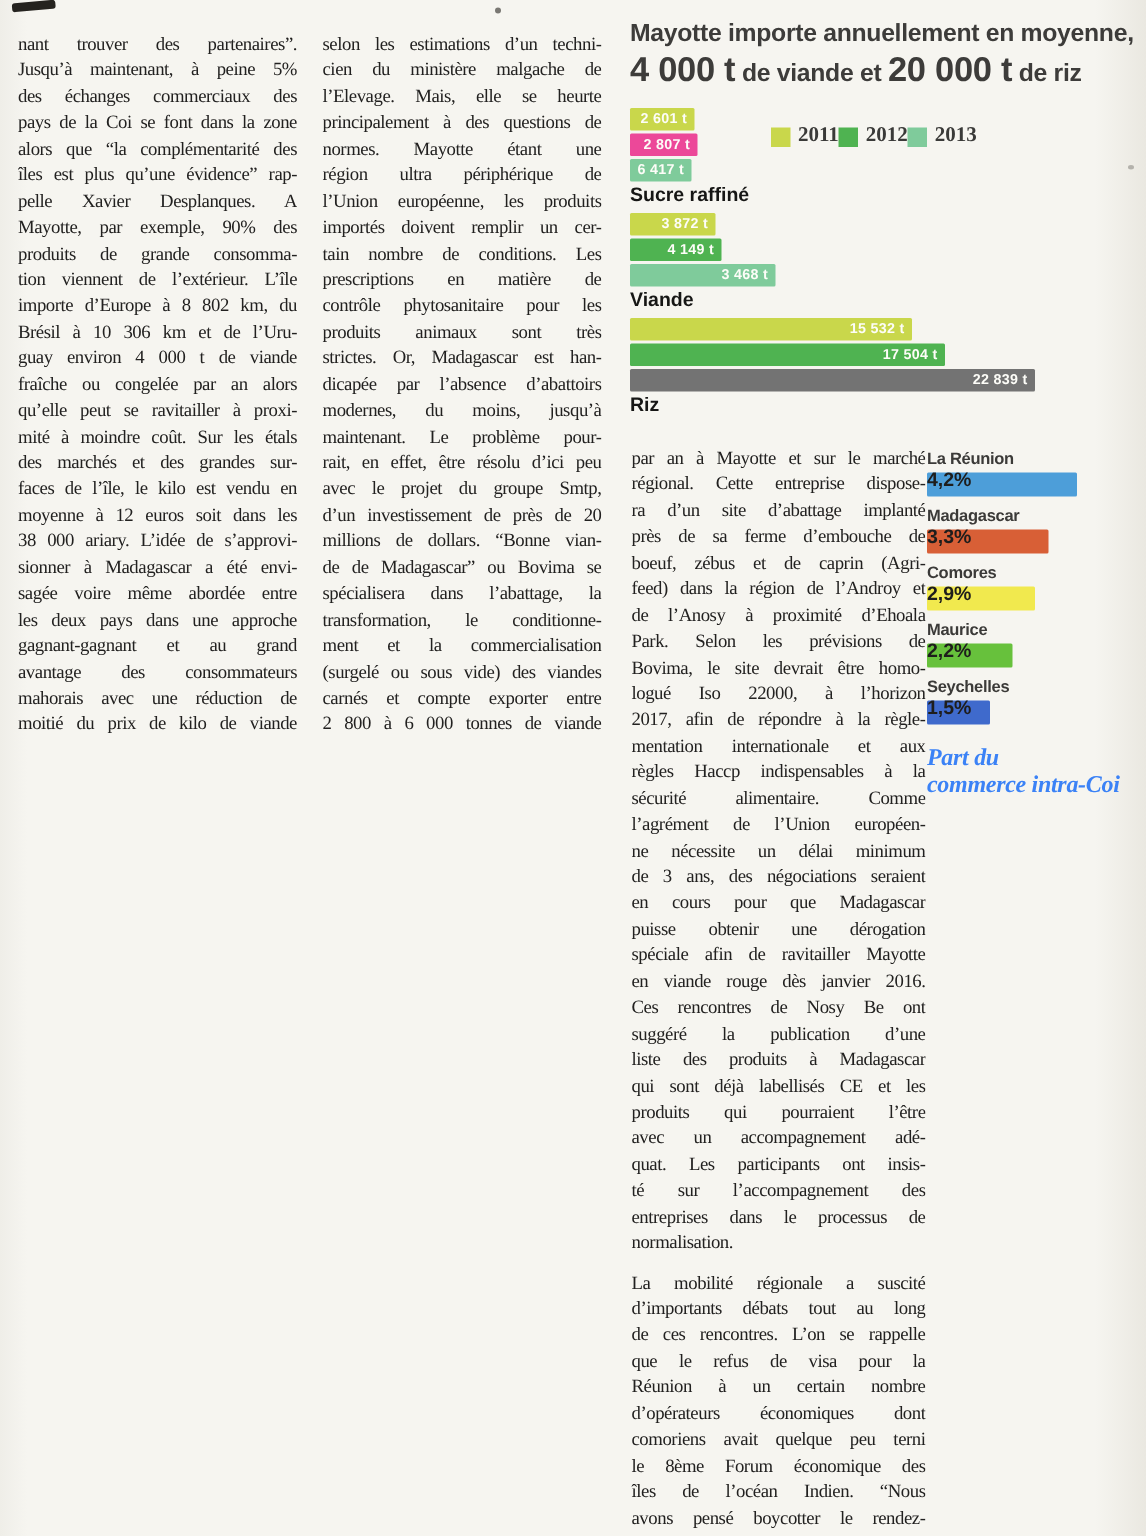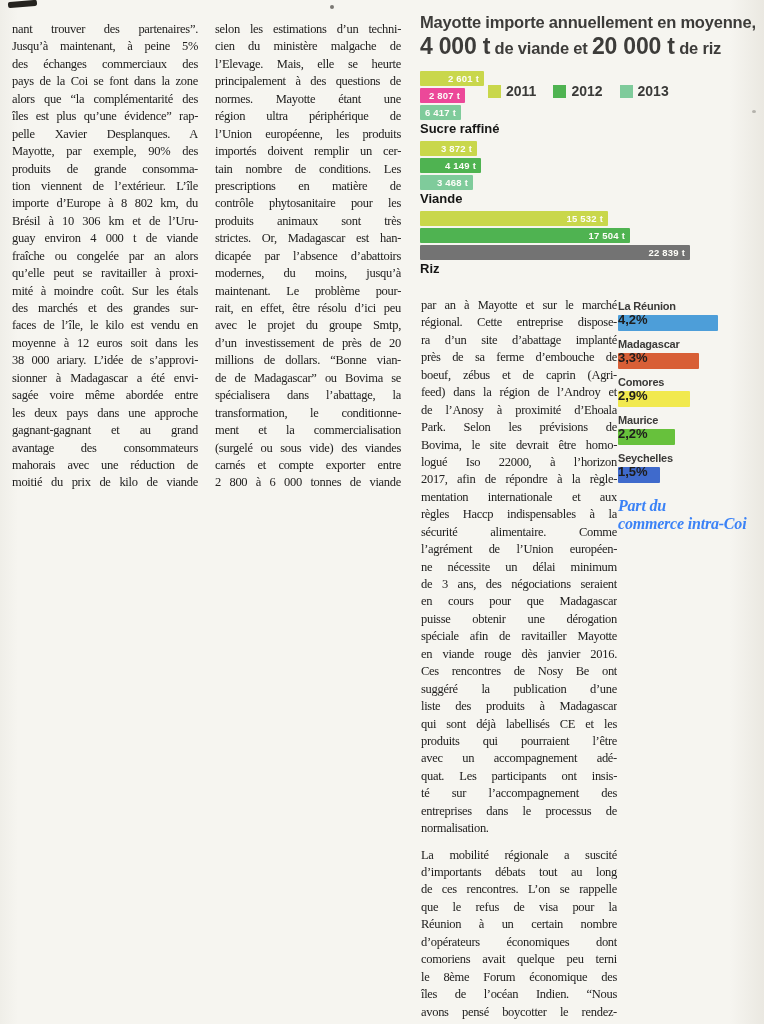--- a/index.html
+++ b/index.html
@@ -13,21 +13,21 @@
       white-space:nowrap;overflow:hidden;}
   .ln-end{text-align-last:left;}
   .para-gap{height:9px;}
 
   
   .chart1{position:absolute;left:420px;top:12px;width:344px;font-family:"Liberation Sans",sans-serif;}
   .c1-title1{font-weight:bold;font-size:16.5px;line-height:21px;color:#3d3c3a;letter-spacing:-0.2px;}
   .c1-title2{font-weight:bold;color:#3d3c3a;line-height:27px;letter-spacing:-0.2px;margin-bottom:9px;}
   .c1-big{font-size:23px;}
   .c1-small{font-size:16.5px;text-align:right;}
-  .c1-legend{position:absolute;left:68px;top:71px;display:flex;gap:17px;}
+  .c1-legend{position:absolute;left:94px;top:71px;display:flex;font-family:Liberation Serif, serif;}
   .lg-item{display:flex;align-items:center;gap:5px;}
   .lg-swatch{width:13px;height:13px;display:inline-block;}
   .lg-label{font-weight:bold;font-size:14px;color:#3a3a38;}
   .c1-bars{margin-top:0px;}
   .bar-group{margin-bottom:5px;}
   .hbar{height:15px;margin-bottom:2px;border-radius:1px;
         display:flex;align-items:center;justify-content:flex-end;}
   .hbar span{color:#fdfdf8;font-size:9.5px;font-weight:bold;padding-right:5px;letter-spacing:0.2px;}
   .grp-label{font-weight:bold;font-size:13px;line-height:14px;color:#161615;margin:1px 0 4px 0;}
 
@@ -169,39 +169,39 @@
         <span class="lg-swatch" style="background: rgb(79, 179, 81);"></span>
         <span class="lg-label">2012</span>
       </div>
       <div class="lg-item">
         <span class="lg-swatch" style="background: rgb(127, 203, 155);"></span>
         <span class="lg-label">2013</span>
       </div>
     </div>
   <div id="c1Bars" class="c1-bars">
       <div class="bar-group">
-        <div class="hbar" style="width: 64px; background: rgb(201, 215, 75);">
+        <div class="hbar" style="width: 43px; background: rgb(201, 215, 75);">
           <span>2 601 t</span>
         </div>
         <div class="hbar" style="width: 45px; background: #ec4899;">
           <span>2 807 t</span>
         </div>
         <div class="hbar" style="width: 41px; background: rgb(127, 203, 155);">
           <span>6 417 t</span>
         </div>
         <div class="grp-label">Sucre raffiné</div>
       </div>
       <div class="bar-group">
         <div class="hbar" style="width: 57px; background: rgb(201, 215, 75);">
           <span>3 872 t</span>
         </div>
         <div class="hbar" style="width: 61px; background: rgb(79, 179, 81);">
           <span>4 149 t</span>
         </div>
-        <div class="hbar" style="width: 53px; background: rgb(127, 203, 155);">
+        <div class="hbar" style="width: 53px; background: rgb(127, 203, 155); padding-left: 44px;">
           <span>3 468 t</span>
         </div>
         <div class="grp-label">Viande</div>
       </div>
       <div class="bar-group">
         <div class="hbar" style="width: 188px; background: rgb(201, 215, 75);">
           <span>15 532 t</span>
         </div>
         <div class="hbar" style="width: 210px; background: rgb(79, 179, 81);">
           <span>17 504 t</span>

